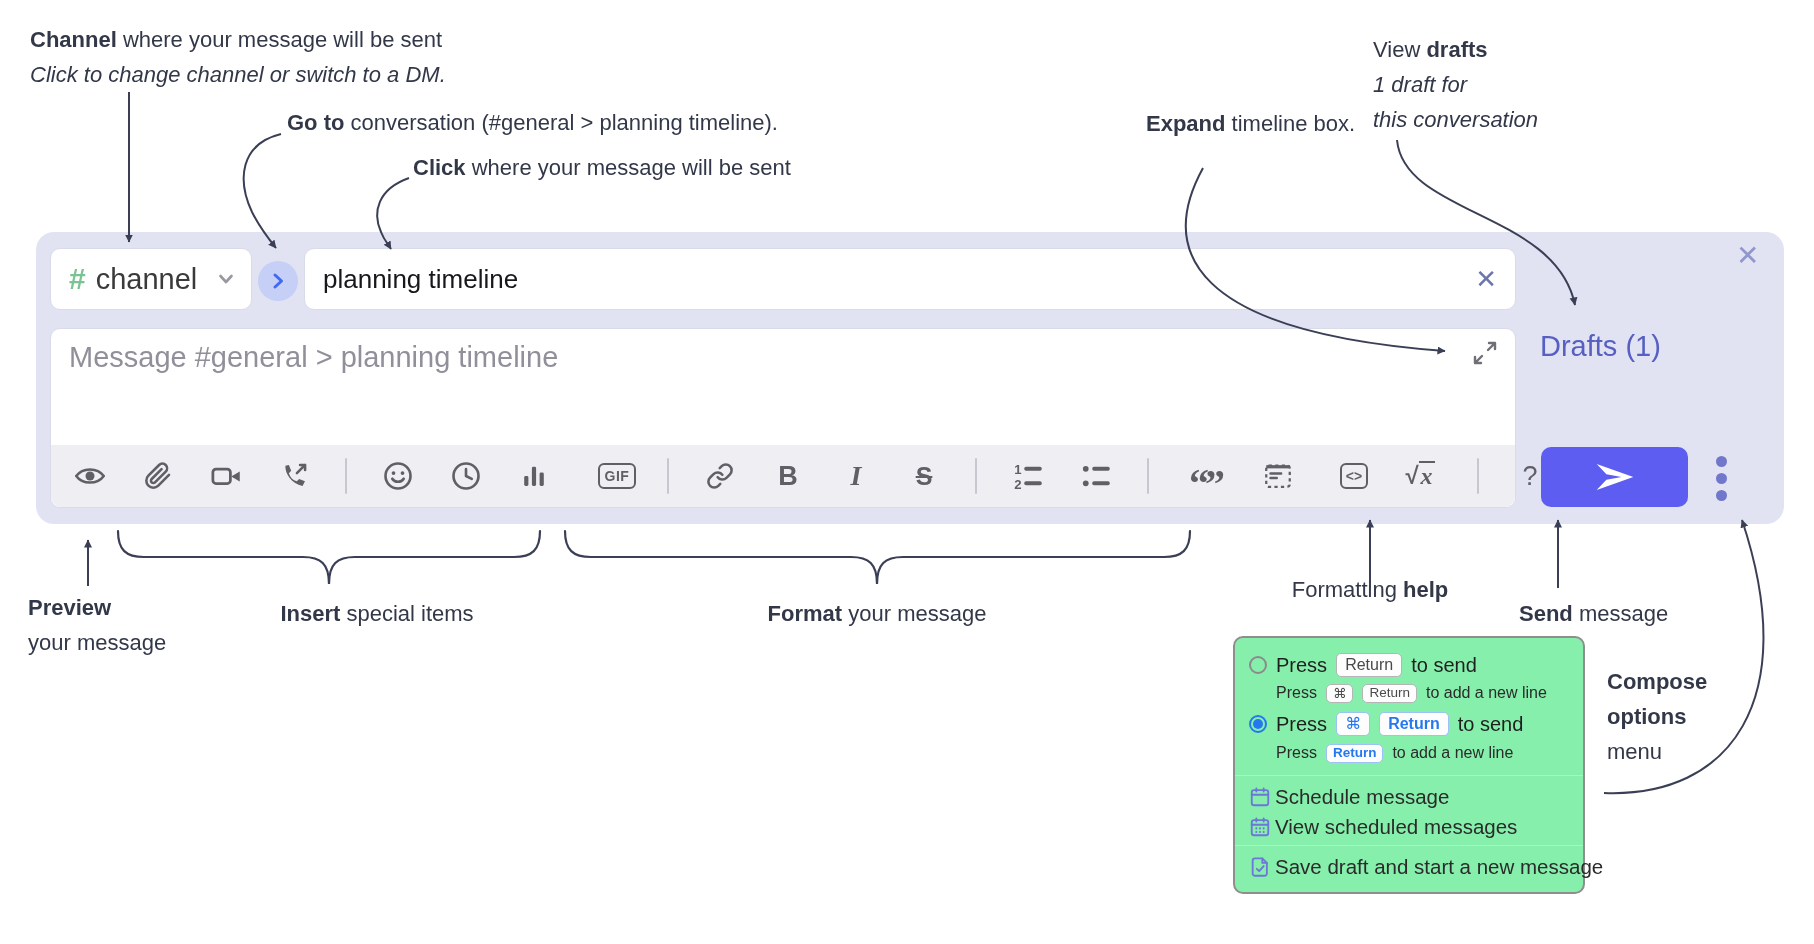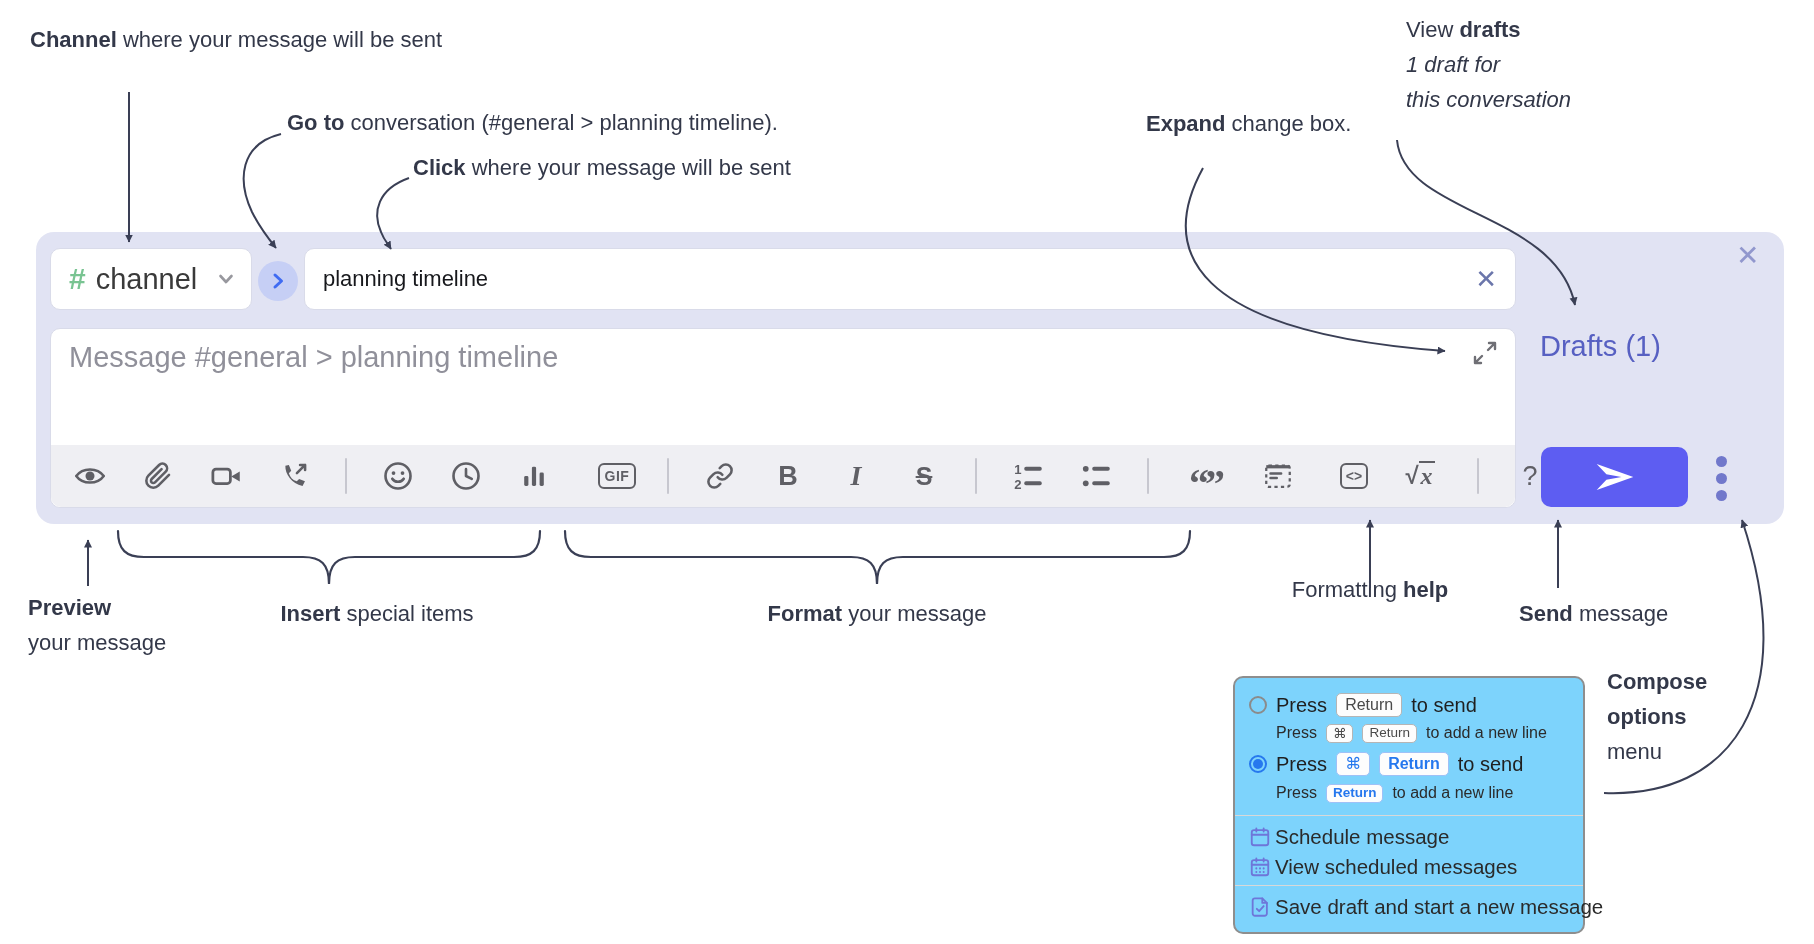--- a/index.html
+++ b/index.html
@@ -11,21 +11,21 @@
   .ann b{font-weight:700;}
   .it{font-style:italic;}
   
   .compose{left:36px;top:232px;width:1748px;height:292px;background:#e1e3f3;border-radius:18px;}
   .whitebox{background:#ffffff;border:1px solid #d9dbe9;border-radius:10px;box-sizing:border-box;}
   .channel-box{left:50px;top:248px;width:202px;height:62px;display:flex;align-items:center;padding:0 14px 0 18px;}
   .hash{color:#79c492;font-size:30px;font-weight:700;margin-right:10px;}
   .chan-name{font-size:29px;color:#3a3a3a;flex:1;}
   .go-circle{left:258px;top:261px;width:40px;height:40px;border-radius:50%;background:#c6cff5;display:flex;align-items:center;justify-content:center;cursor:pointer;}
   .topic-box{left:304px;top:248px;width:1212px;height:62px;display:flex;align-items:center;padding:0 18px;}
-  .topic-box input{flex:1;border:none;outline:none;font-size:22px;color:#17181c;font-family:inherit;background:transparent;padding:0;}
+  .topic-box input{flex:1;border:none;outline:none;font-size:26px;color:#17181c;font-family:inherit;background:transparent;padding:0;}
   .xglyph{font-family:"DejaVu Sans",sans-serif;font-size:26px;color:#6b76ab;cursor:pointer;line-height:1;}
   .close-x{left:1736px;top:242px;font-family:"DejaVu Sans",sans-serif;font-size:28px;color:#9197cd;cursor:pointer;line-height:1;}
   .message-box{left:50px;top:328px;width:1466px;height:180px;}
   .message-box textarea{position:absolute;left:16px;top:10px;width:1380px;height:100px;border:none;outline:none;resize:none;font-family:inherit;font-size:29px;color:#17181c;background:transparent;}
   .message-box textarea::placeholder{color:#90909a;opacity:1;}
   .expand-ic{left:1472px;top:340px;width:26px;height:26px;color:#6f6f75;cursor:pointer;}
   
   .toolbar{left:51px;top:445px;width:1464px;height:62px;background:#efeff3;border-radius:0 0 10px 10px;display:flex;align-items:center;gap:34px;padding:0 0 0 22px;box-sizing:border-box;}
   .tb{width:34px;height:34px;display:flex;align-items:center;justify-content:center;color:#5f5f65;cursor:pointer;flex:0 0 auto;}
   .tb svg{display:block;}
@@ -39,21 +39,21 @@
   .quoteg{font-family:"Liberation Serif",serif;font-size:40px;font-weight:700;color:#5f5f65;letter-spacing:-4px;line-height:10px;padding-top:16px;}
   .mathg{font-size:24px;color:#5f5f65;font-weight:600;white-space:nowrap;}
   .mathg .ovl{font-family:"Liberation Serif",serif;font-style:italic;border-top:2.2px solid #5f5f65;padding:0 2px;}
   .helpg{font-size:27px;color:#5f5f65;}
   
   .drafts{left:1540px;top:330px;font-size:29px;color:#5760c2;cursor:pointer;}
   .sendbtn{left:1541px;top:447px;width:147px;height:60px;background:#5d5df2;border-radius:10px;display:flex;align-items:center;justify-content:center;cursor:pointer;border:none;}
   .dots{left:1716px;top:456px;display:flex;flex-direction:column;gap:6px;cursor:pointer;}
   .dots i{width:11px;height:11px;border-radius:50%;background:#7178cb;}
   
-  .popup{left:1233px;top:676px;width:352px;height:258px;background:#7dd3fc;border:2px solid #8e8e8e;border-radius:10px;box-sizing:border-box;}
+  .popup{left:1233px;top:636px;width:352px;height:258px;background:#86efac;border:2px solid #8e8e8e;border-radius:10px;box-sizing:border-box;}
   .prow{position:absolute;left:14px;display:flex;align-items:center;gap:9px;white-space:nowrap;}
   .ptext{font-size:20px;color:#1f1f1f;}
   .psub{font-size:16px;color:#2b2b2b;}
   .key{border:1.6px solid #b5b5b5;border-radius:5px;background:#fdfdfd;color:#4a4a4a;padding:1px 8px;font-size:16px;line-height:1.25;}
   .key.sm{font-size:13.5px;padding:0 6px;}
   .key.blue{border-color:#9ec1f7;color:#2678ee;}
   .cmdf{font-family:"DejaVu Sans",sans-serif;}
   .radio{width:18px;height:18px;border-radius:50%;border:2px solid #8b8b8b;box-sizing:border-box;flex:0 0 auto;}
   .radio.sel{border-color:#2678ee;position:relative;}
   .radio.sel::after{content:"";position:absolute;left:2px;top:2px;width:10px;height:10px;border-radius:50%;background:#2678ee;}
@@ -62,35 +62,36 @@
   .mitem .lbl{font-size:20.5px;color:#2a2a2a;white-space:nowrap;}
   .micon{color:#6e76d9;flex:0 0 auto;display:flex;}
   
   #overlay{position:absolute;left:0;top:0;pointer-events:none;}
 </style>
 </head>
 <body>
 
 <div class="abs ann" style="left:30px;top:22px;">
   <div><b>Channel</b><span> where your message will be sent</span></div>
+  <div class="it">Click to change channel or switch to a DM.</div>
 </div>
 
 <div class="abs ann" style="left:287px;top:105px;">
   <b>Go to</b><span> conversation (#general &gt; planning timeline).</span>
 </div>
 
 <div class="abs ann" style="left:413px;top:150px;">
   <b>Click</b><span> where your message will be sent</span>
 </div>
 
 <div class="abs ann" style="left:1146px;top:106px;">
-  <b>Expand</b><span> change box.</span>
-</div>
-
-<div class="abs ann" style="left:1373px;top:12px;margin-left:33px;">
+  <b>Expand</b><span> timeline box.</span>
+</div>
+
+<div class="abs ann" style="left:1373px;top:32px;">
   <div><span>View </span><b>drafts</b></div>
   <div class="it">1 draft for</div>
   <div class="it">this conversation</div>
 </div>
 
 <div class="abs compose"></div>
 
 <div class="abs whitebox channel-box">
   <span class="hash">#</span>
   <span class="chan-name">channel</span>

